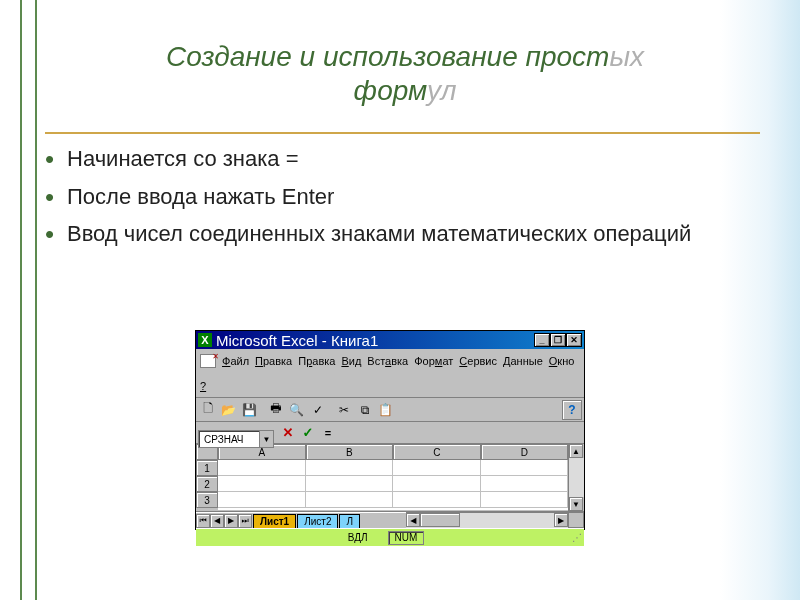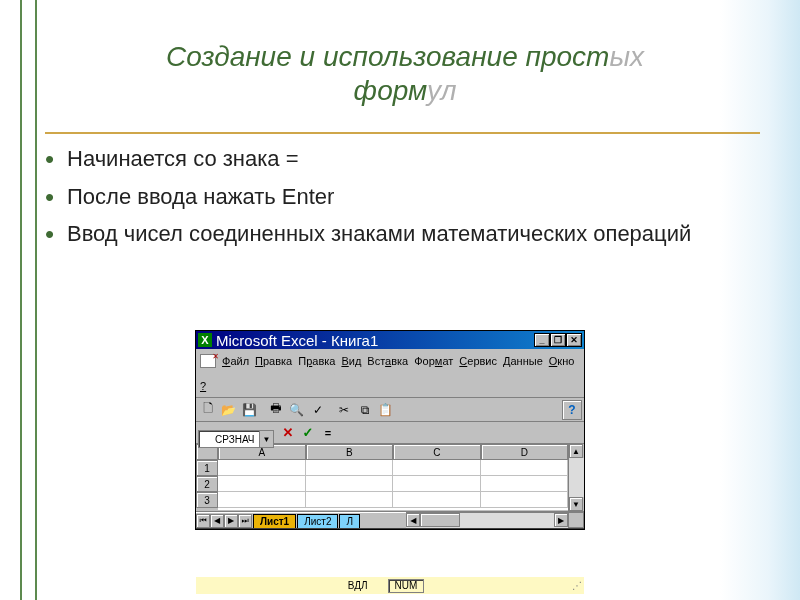--- a/index.html
+++ b/index.html
@@ -132,21 +132,21 @@
     padding: 2px;
     gap: 2px;
     border-bottom: 1px solid #808080;
   }
   .namebox {
     width: 76px; height: 18px;
     background: #fff;
     border: 1px solid #808080;
     box-shadow: inset 1px 1px 0 #404040;
     display: flex; align-items: center;
-    padding: 0 16px;
+    padding: 0 5px;
     font-size: 10px;
     position: relative;
     margin-top: 13px;
   }
   .namebox .dd {
     position: absolute; right: 0; top: 0;
     width: 14px; height: 16px;
     background: #c0c0c0;
     border-left: 1px solid #808080;
     display: flex; align-items: center; justify-content: center;
@@ -264,27 +264,26 @@
     background: #c0c0c0;
     border: 1px solid #808080;
     box-shadow: inset 1px 1px 0 #fff;
   }
   .corner-box {
     width: 16px; background: #c0c0c0;
     border: 1px solid #808080;
   }
   .statusbar {
     height: 18px;
-    background: #fef9c3;
+    background: #bef264;
     display: flex; align-items: center;
     font-size: 10px;
     padding: 0 4px;
     gap: 20px;
     border-top: 1px solid #fff;
-    margin-top: 48px;
   }
   .statusbar .sb-mid { margin-left: auto; }
   .statusbar .sb-num {
     border: 1px solid #808080;
     box-shadow: inset 1px 1px 0 #404040;
     padding: 0 6px; height: 14px;
     display: flex; align-items: center;
   }
   .statusbar .grip { margin-left: auto; color: #808080; letter-spacing: -2px; }
 </style>

